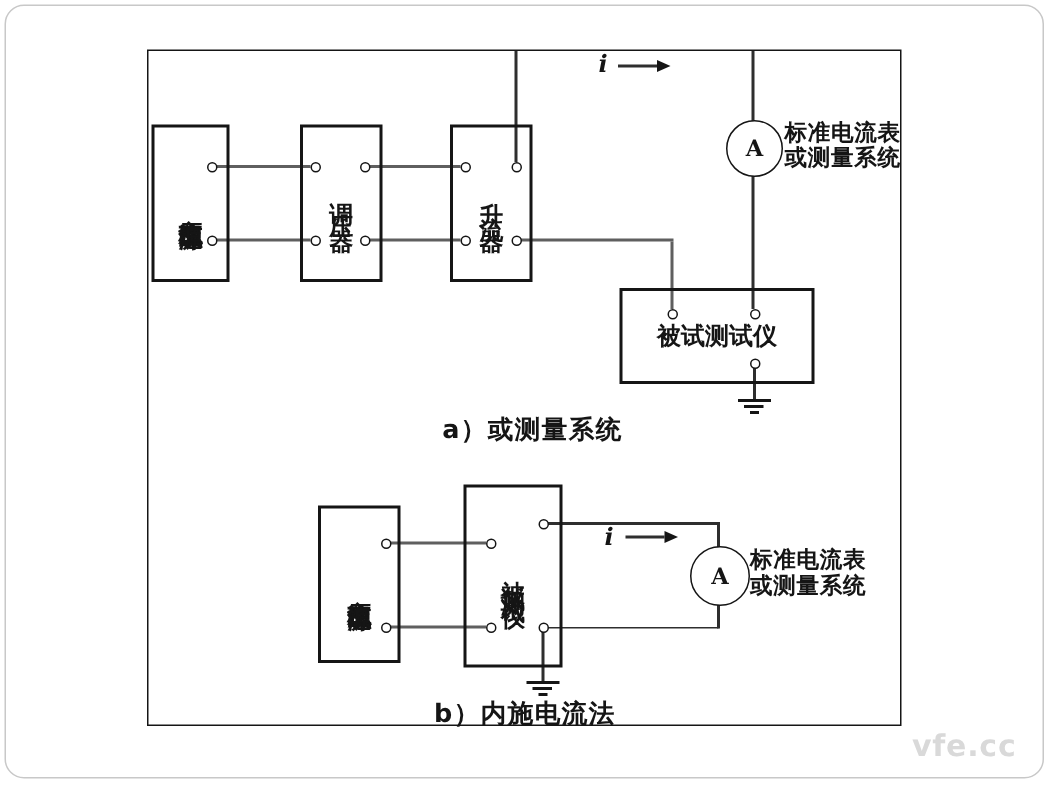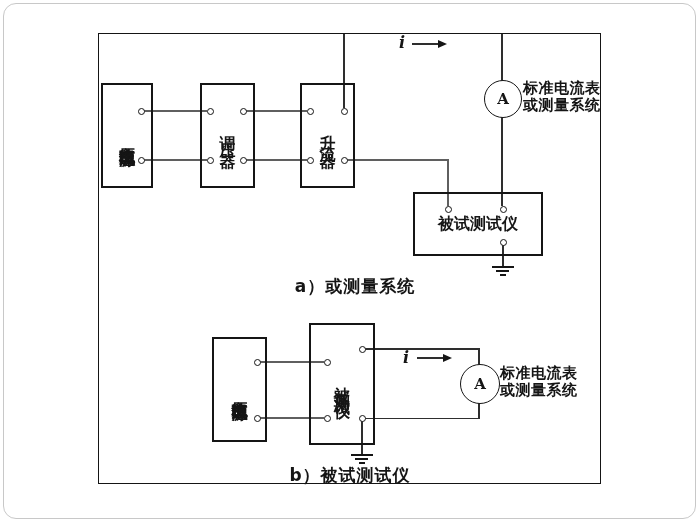--- a/index.html
+++ b/index.html
@@ -161,16 +161,17 @@
       <div class="wt" style="left:417px;top:357px;width:26px;height:1.6px;"></div>
       <div class="ahead" style="left:443px;top:353.5px;"></div>
     </div>
 
     <div>
       <div class="gbar" style="left:351px;top:454px;width:22px;"></div>
       <div class="gbar" style="left:355px;top:458px;width:13px;"></div>
       <div class="gbar" style="left:359px;top:462px;width:6px;"></div>
     </div>
 
-    <div class="caption" style="left:260px;top:464px;">b）被试测试仪</div>
+    <div class="caption" style="left:260px;top:464px;">b）内施电流法</div>
   </div>
 
+  <div class="watermark">vfe.cc</div>
 </div>
 
 </body></html>

